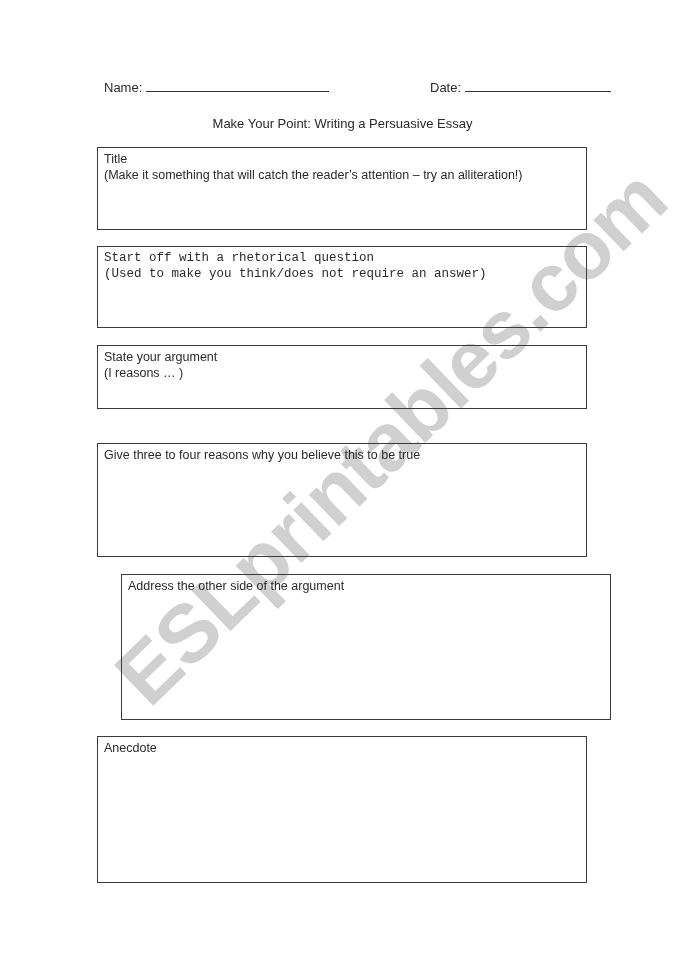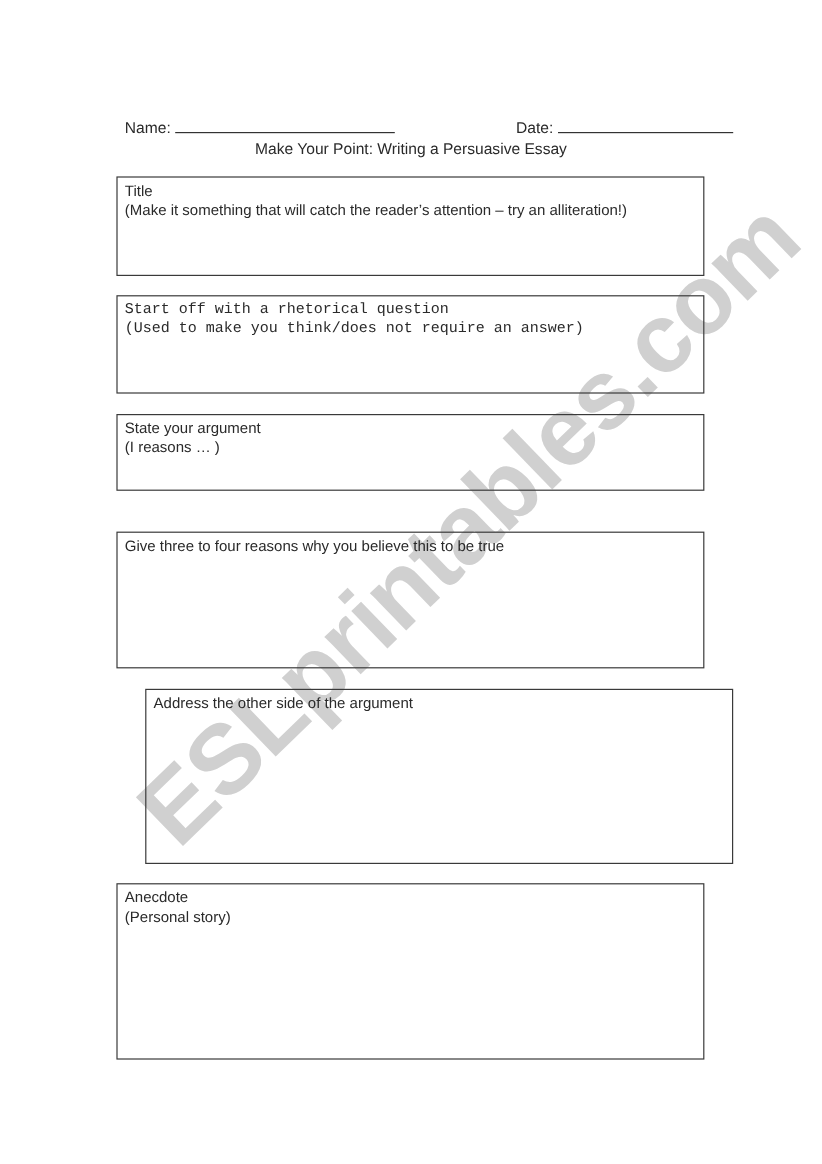--- a/index.html
+++ b/index.html
@@ -10,21 +10,21 @@
     body {
       width: 685px;
       height: 970px;
       position: relative;
       overflow: hidden;
       font-family: "Liberation Sans", sans-serif;
       color: #2a2a2a;
     }
     .header-row {
       position: absolute;
-      top: 98px;
+      top: 79px;
       left: 104px;
       width: 480px;
       height: 18px;
       font-size: 13px;
     }
     .name-field {
       position: absolute;
       left: 0;
       top: 0;
       white-space: nowrap;
@@ -121,14 +121,13 @@
   <span class="label">Give three to four reasons why you believe this to be true</span>
   <span class="hint"></span>
 </div>
 
 <div class="box" style="top:574px;height:146px;margin-left:24px;">
   <span class="label">Address the other side of the argument</span>
 </div>
 
 <div class="box" style="top:736px;height:147px;">
   <span class="label">Anecdote</span>
-  <span class="hint">(Personal story)</span>
 </div>
 
 </body></html>

